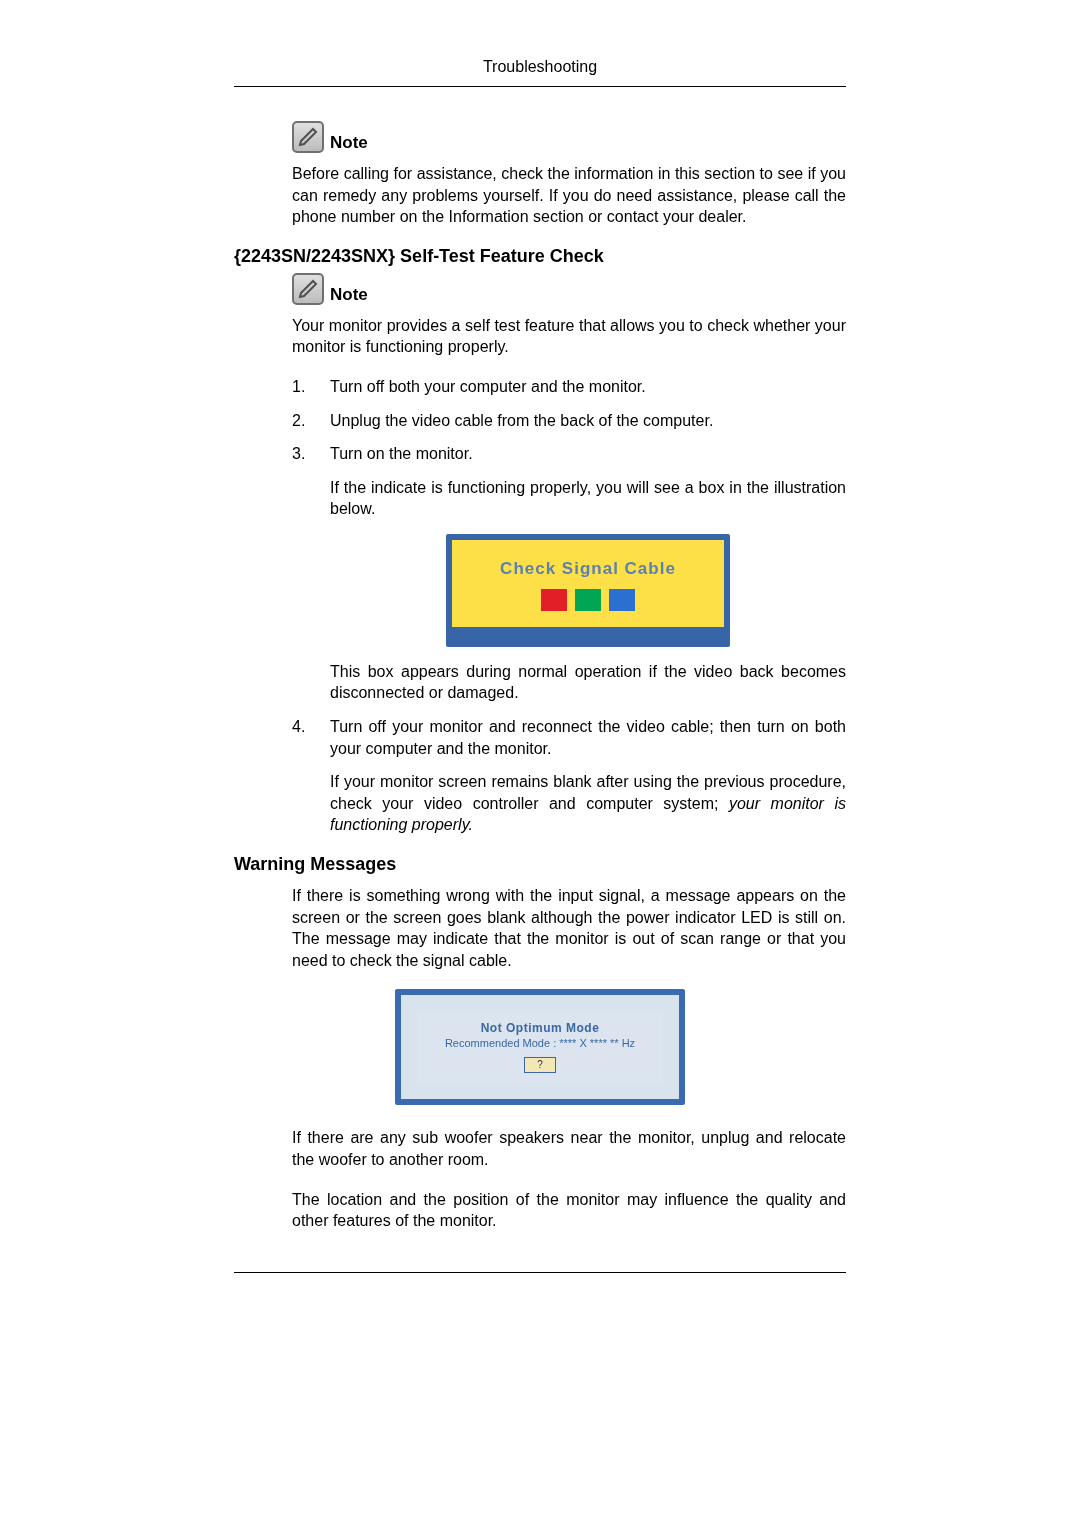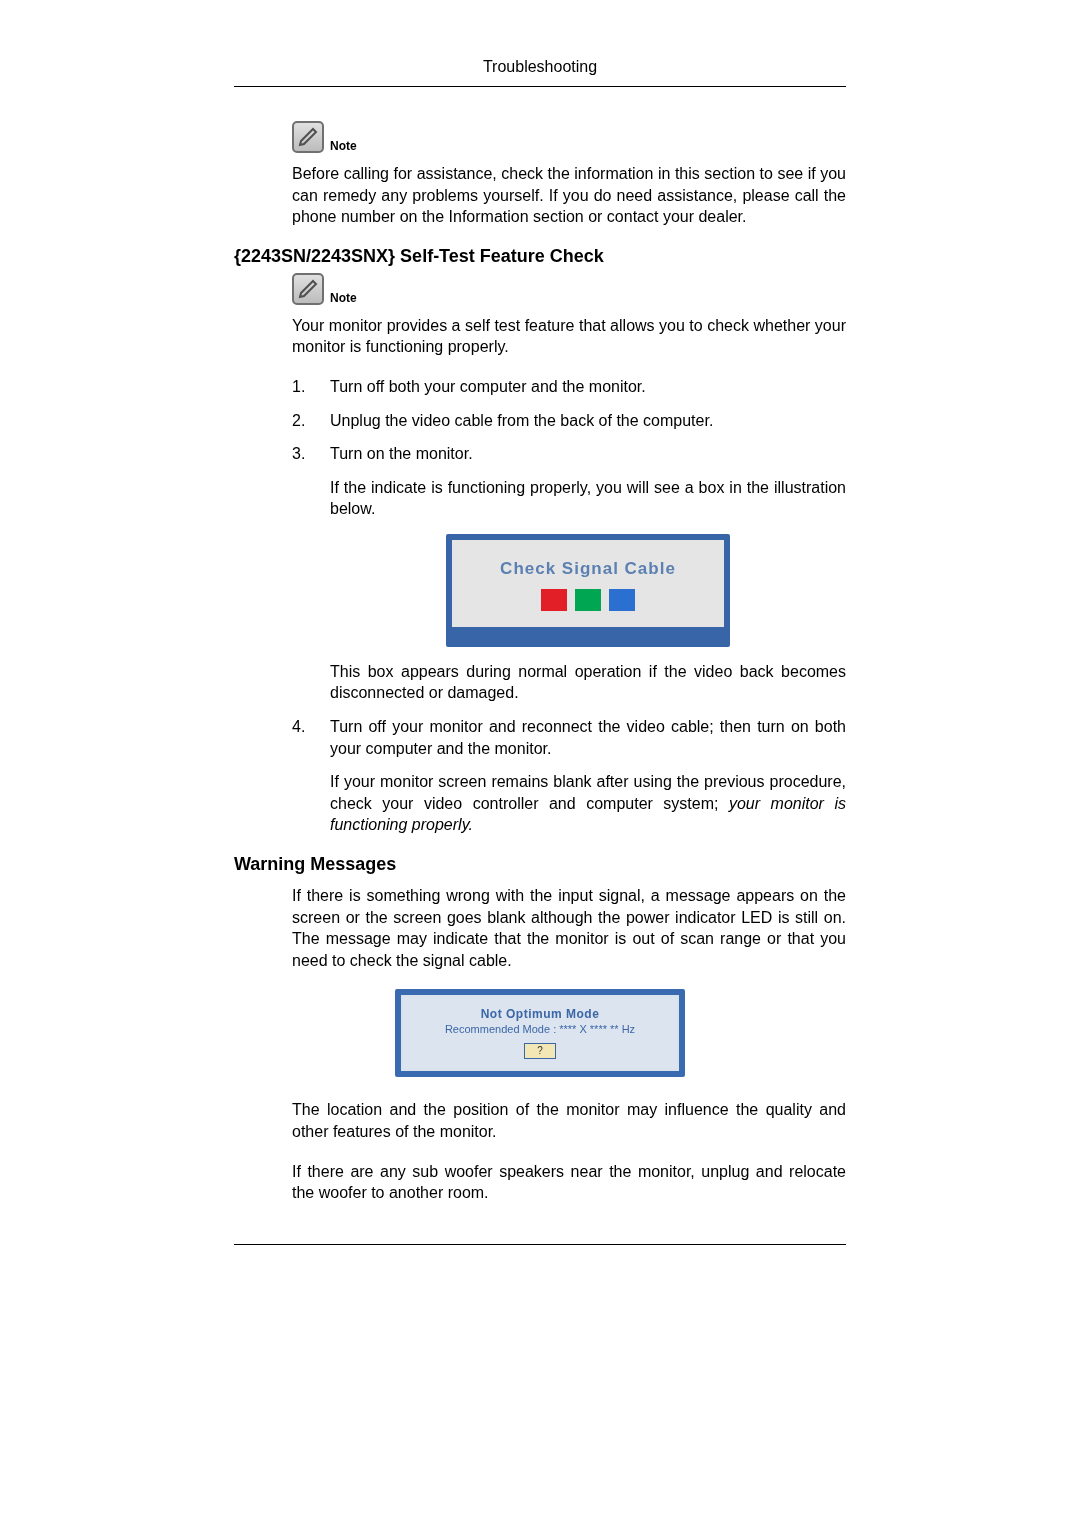--- a/index.html
+++ b/index.html
@@ -50,21 +50,21 @@
       align-items: center;
       justify-content: center;
       margin-right: 6px;
     }
     .note-icon svg {
       width: 20px;
       height: 20px;
     }
     .note-label {
       font-weight: bold;
-      font-size: 12px;
+      font-size: 17px;
     }
     .body-text {
       margin-left: 58px;
       margin-right: 0;
       font-size: 16px;
       line-height: 1.35;
       text-align: justify;
       margin-top: 10px;
       margin-bottom: 18px;
     }
@@ -104,21 +104,21 @@
     .sig-box-wrap {
       display: flex;
       justify-content: center;
       margin: 14px auto 14px auto;
     }
     .sig-box {
       width: 284px;
       border: 6px solid #3765a8;
       border-bottom: 20px solid #3765a8;
       border-radius: 2px;
-      background: #e5e5e5;
+      background: #fde047;
       box-sizing: border-box;
       padding: 18px 10px 16px 10px;
       text-align: center;
     }
     .sig-box .sig-text {
       color: #5b80b1;
       font-size: 17px;
       font-weight: bold;
       letter-spacing: 1px;
       margin-bottom: 8px;
@@ -140,21 +140,21 @@
       display: flex;
       justify-content: center;
       margin: 12px auto 22px auto;
     }
     .opt-box-outer {
       width: 290px;
       border: 6px solid #3a6bb0;
       border-radius: 2px;
       box-sizing: border-box;
       background: #d9e3ee;
-      padding: 2px;
+      padding: 16px;
     }
     .opt-box {
       background: #dbe4ef;
       padding: 10px 8px 10px 8px;
       text-align: center;
     }
     .opt-line1 {
       color: #3c67a7;
       font-size: 12px;
       font-weight: bold;
@@ -244,17 +244,17 @@
   <div class="opt-box-wrap">
     <div class="opt-box-outer">
       <div class="opt-box">
         <div class="opt-line1">Not Optimum Mode</div>
         <div class="opt-line2">Recommended Mode : **** X **** ** Hz</div>
         <div class="opt-btn">?</div>
       </div>
     </div>
   </div>
 
+  <div class="body-text">If there are any sub woofer speakers near the monitor, unplug and relocate the woofer to another room.</div>
   <div class="body-text">The location and the position of the monitor may influence the quality and other features of the monitor.</div>
-  <div class="body-text">If there are any sub woofer speakers near the monitor, unplug and relocate the woofer to another room.</div>
 
   <hr class="hr-bottom">
 </div>
 
 </body></html>

